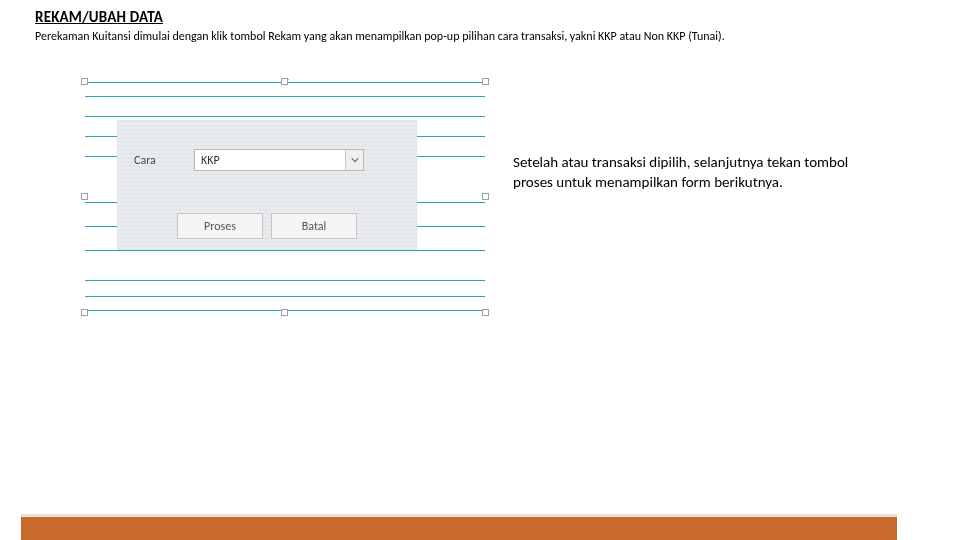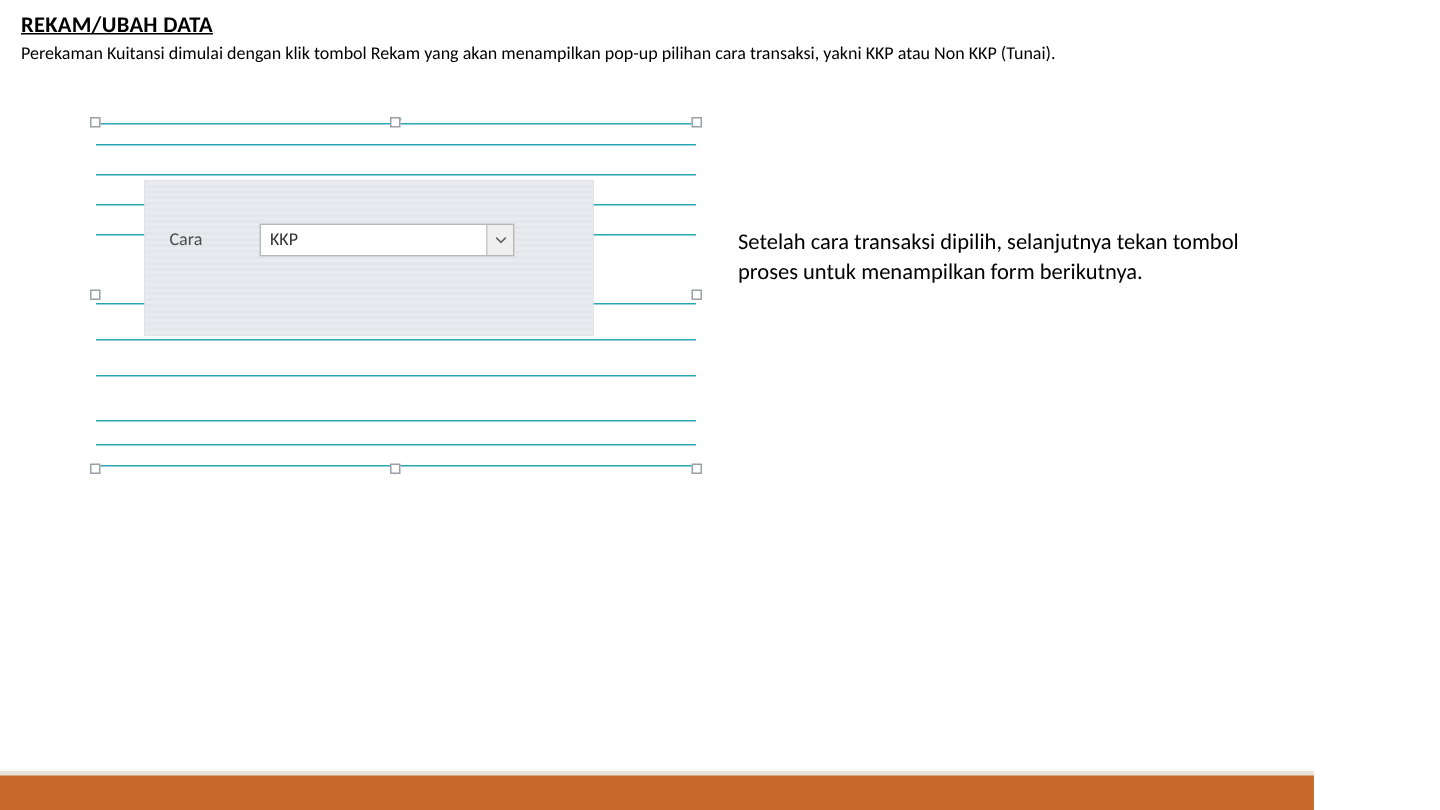--- a/index.html
+++ b/index.html
@@ -1,18 +1,18 @@
 <!DOCTYPE html>
 <html><head>
 <meta charset="utf-8">
 <style>
   * { box-sizing: border-box; margin: 0; padding: 0; }
   html, body { width: 960px; height: 540px; font-family: "Segoe UI", Calibri, Arial, sans-serif; background: #fff; }
   .page {
-    width: 876px; height: 540px; position: relative; background: #fff;
+    width: 876px; height: 540px; position: relative; background: #fff; margin-left: 21px;
   }
   .content {
     padding: 8px 14px 0 14px;
   }
   .heading {
     font-weight: 700;
     font-size: 15px;
     text-decoration: underline;
     letter-spacing: .2px;
   }
@@ -194,24 +194,28 @@
             <div class="field-label">Cara</div>
             <div class="select-wrap">
               <div class="select-box">KKP</div>
               <div class="select-caret">
                 <svg viewBox="0 0 10 10">
                     <path d="M1 3 L5 7 L9 3" fill="none" stroke="#666" stroke-width="1.4"></path>
                   </svg>
               </div>
             </div>
           </div>
+          <div class="btn-row">
+            <div class="btn">Proses</div>
+            <div class="btn">Batal</div>
+          </div>
         </div>
       </div>
 
       <div class="right-col">
-        <div class="right-text">Setelah cara transaksi dipilih, selanjutnya tekan tombol proses untuk menampilkan form berikutnya.</div>
+        <div class="right-text">Setelah atau transaksi dipilih, selanjutnya tekan tombol proses untuk menampilkan form berikutnya.</div>
       </div>
 
     </div>
   </div>
 
   <div class="footer-bar"></div>
 </div>
 
 </body></html>

